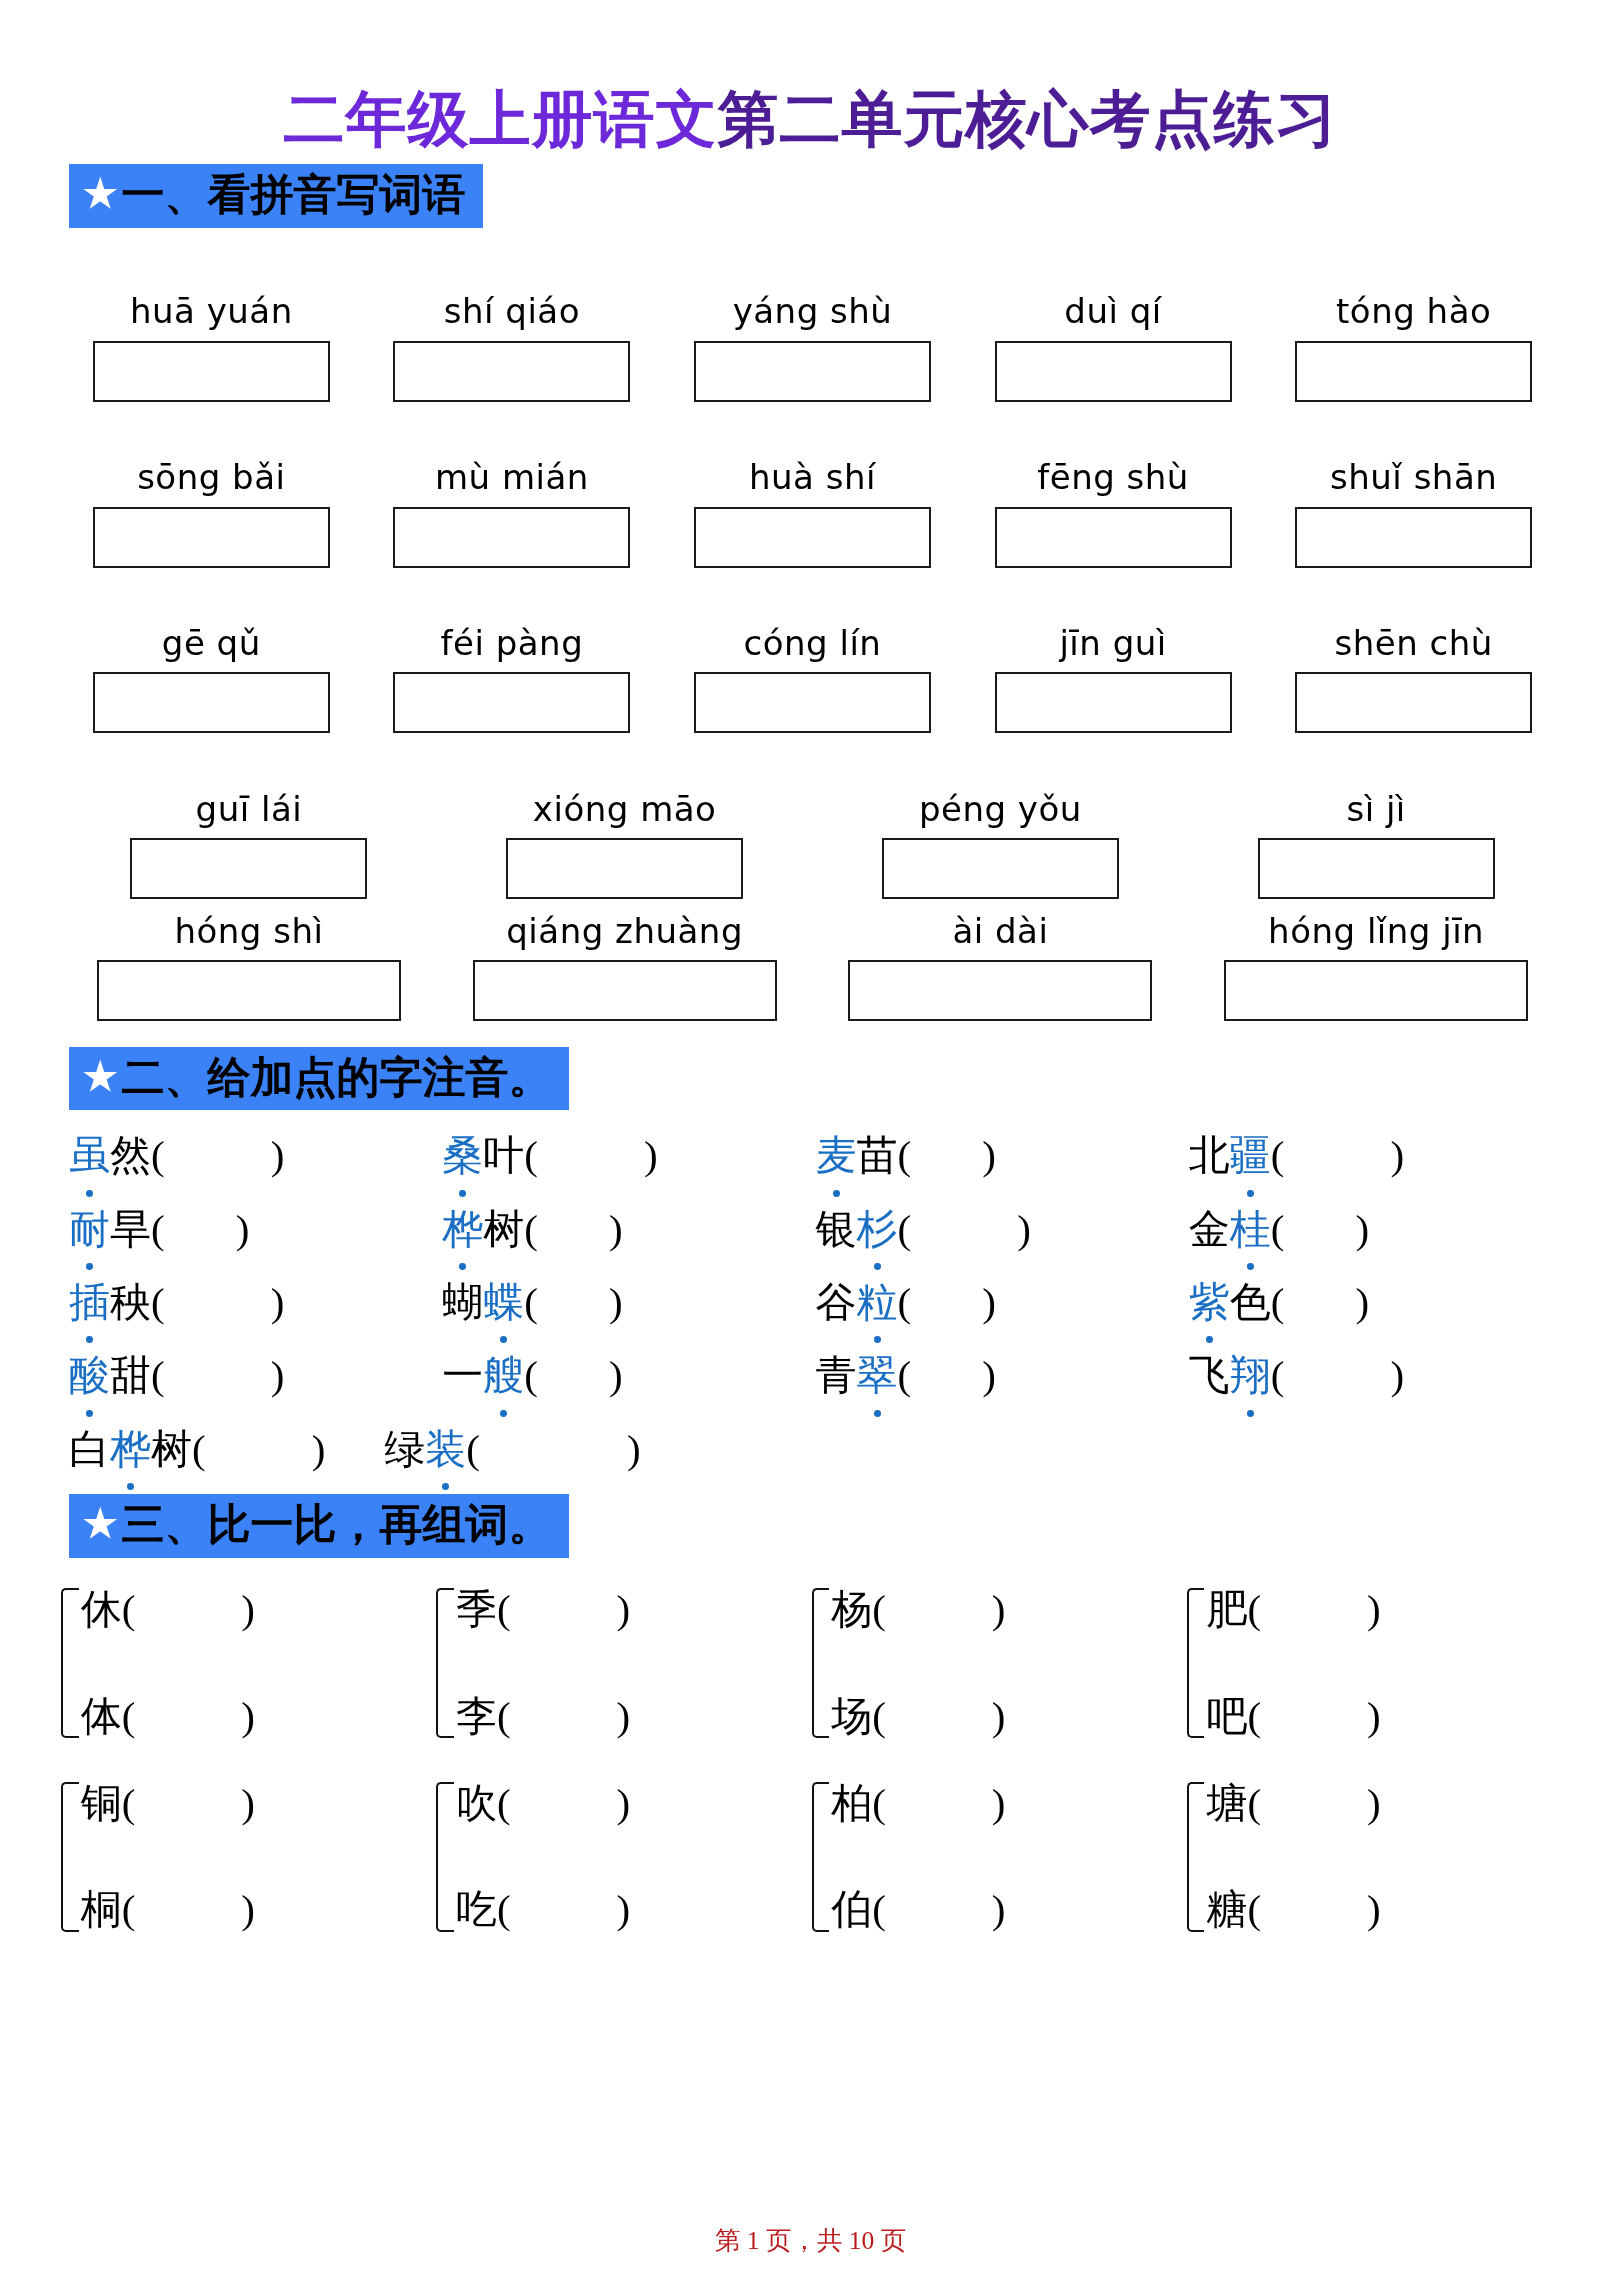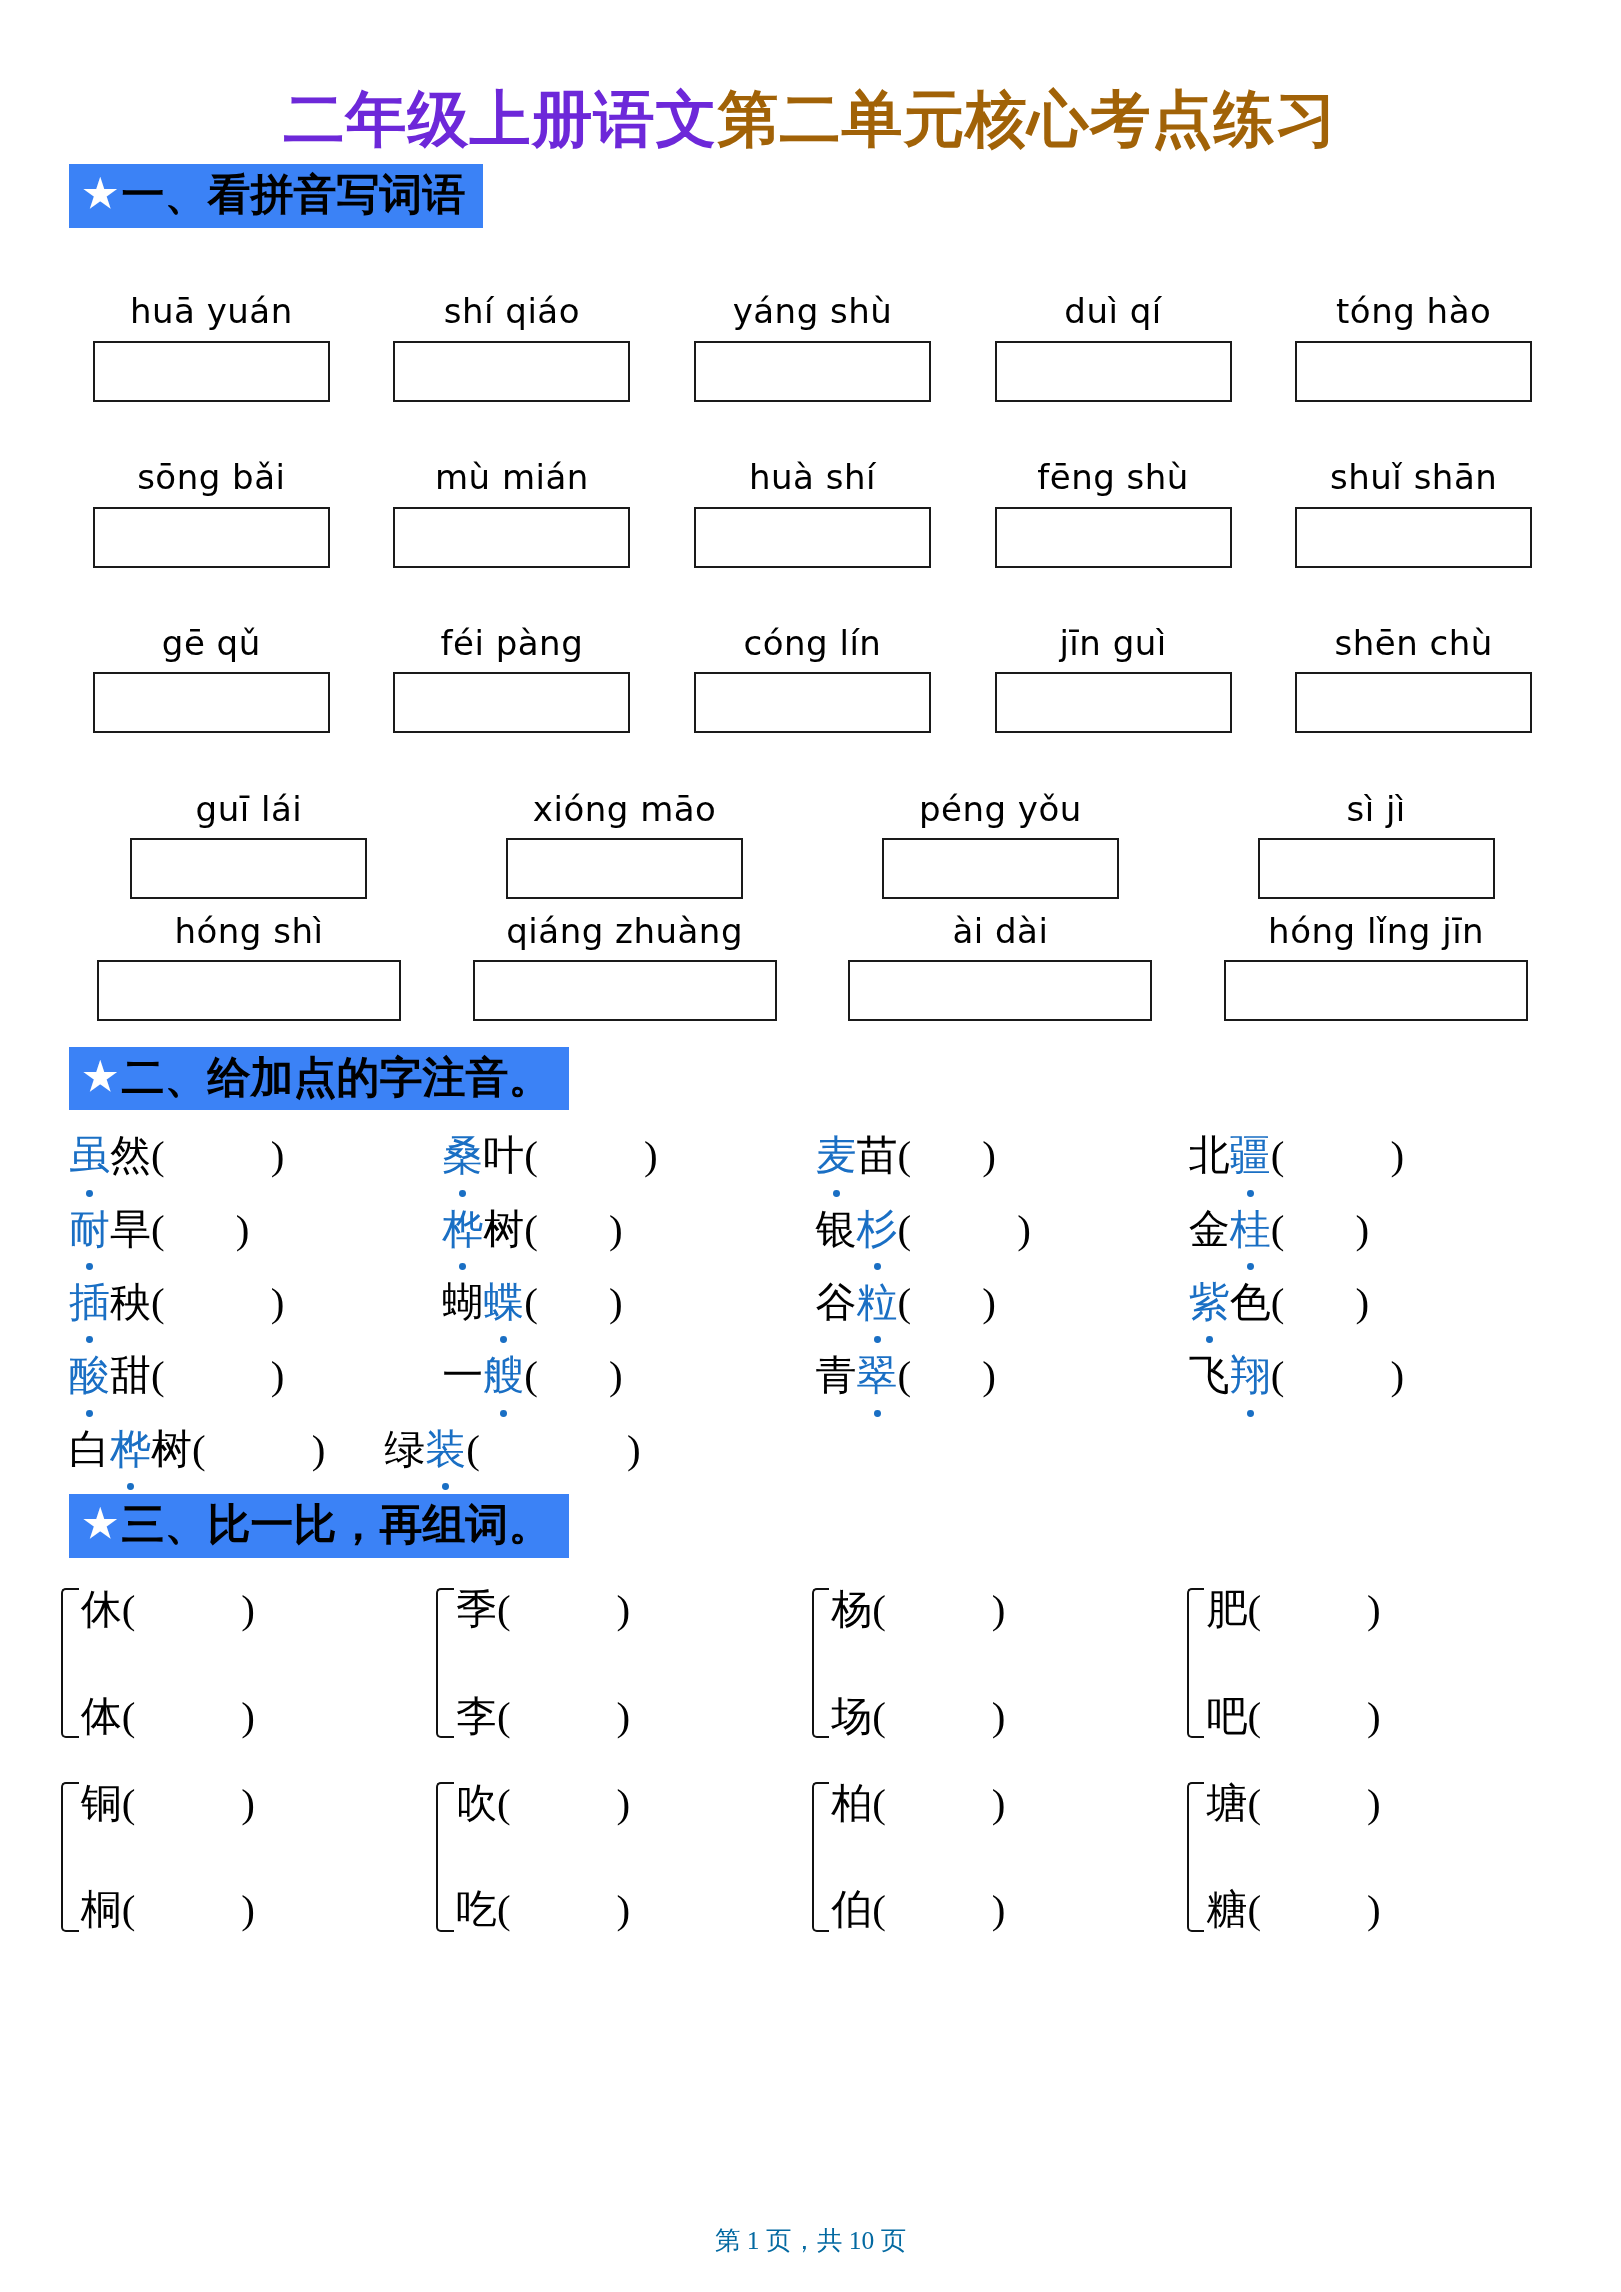--- a/index.html
+++ b/index.html
@@ -27,21 +27,21 @@
   .title {
     text-align: center;
     font-size: 61px;
     line-height: 1.12;
     font-weight: 700;
     letter-spacing: 1px;
     padding-top: 86px;
     white-space: nowrap;
   }
   .title .black { color: #6d28d9; }
-  .title .red   { color: #a16207; }
+  .title .red   { color: #4c1d95; }
 
   
   .sec-header {
     display: inline-block;
     background: #3b82f6;
     font-size: 43px;
     font-weight: 600;
     line-height: 1.25;
     padding: 3.9px 17.6px 5.9px 13.7px;
     margin-left: 69px;
@@ -174,21 +174,21 @@
 
   
   .footer {
     position: absolute;
     bottom: 35px;
     left: 0;
     width: 100%;
     text-align: center;
     font-size: 25.5px;
     font-family: "Liberation Serif", serif;
-    color: #0369a1;
+    color: #b91c1c;
   }
 </style>
 </head>
 <body>
 
 <div class="page">
 
   <div class="title">
     <span class="black">二年级上册语文</span><span class="red">第二单元核心考点练习</span>
   </div>

